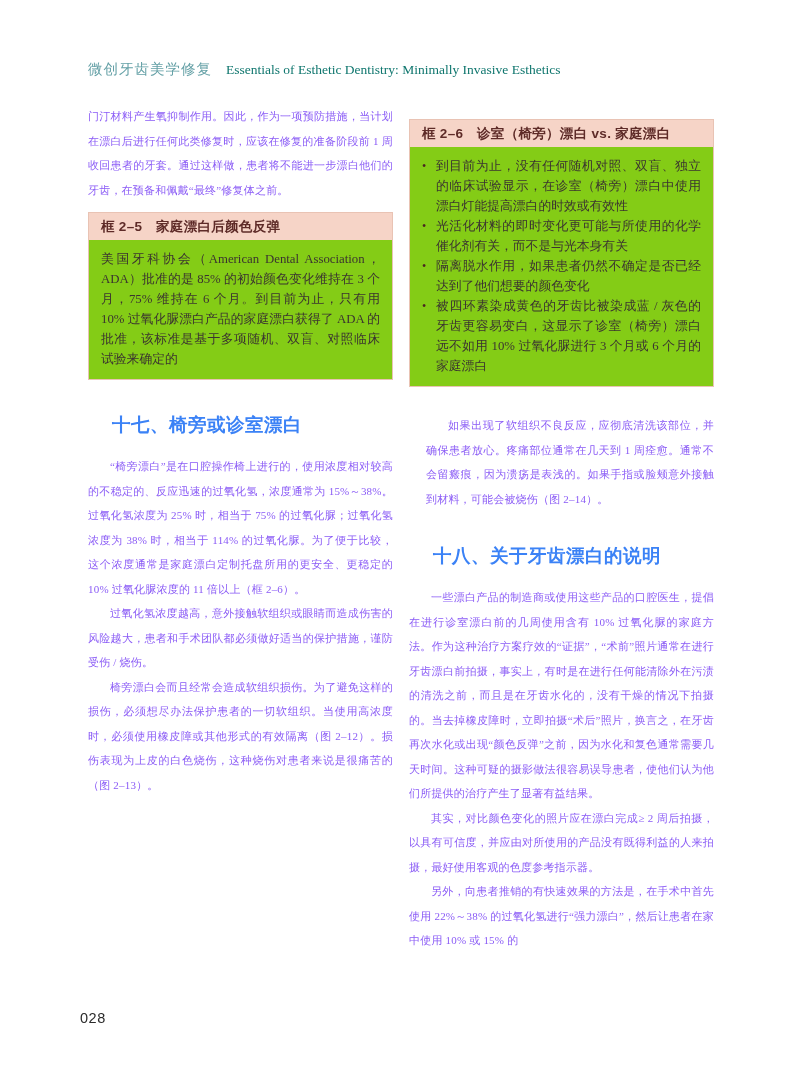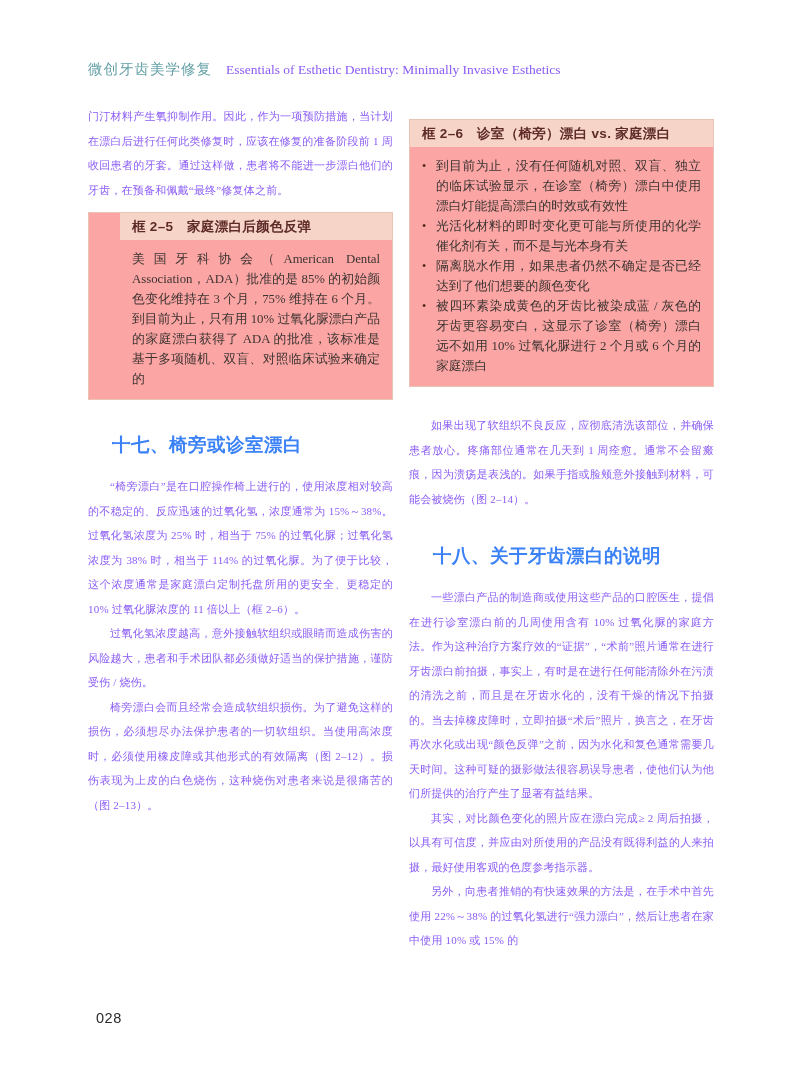--- a/index.html
+++ b/index.html
@@ -24,21 +24,21 @@
     color: #64a0a6;
   }
   .running-head .zh {
     font-family: "Liberation Sans", sans-serif;
     font-size: 14.5px;
     letter-spacing: 1px;
   }
   .running-head .en {
     font-size: 13.5px;
     margin-left: 14px;
-    color: #8b5cf6;
+    color: #0f766e;
   }
   
   .columns {
     position: absolute;
     left: 88px;
     top: 104px;
     width: 626px;
     display: flex;
     gap: 16px;
   }
@@ -65,21 +65,21 @@
     font-size: 18.5px;
     color: #3b82f6;
     padding-left: 24px;
     margin: 32px 0 17px 0;
     letter-spacing: 0.5px;
   }
 
   
   .callout {
     border: 1px solid #e9c3b4;
-    background: #fca5a5;
+    background: #84cc16;
     margin: 9px 0 0 0;
   }
   .callout-header {
     background: #f6d4c7;
     padding: 5px 12px 4px 12px;
     font-family: "Liberation Sans", sans-serif;
     font-weight: bold;
     font-size: 13.5px;
     color: #5e2b28;
     letter-spacing: 0.3px;
@@ -100,26 +100,26 @@
     flex: 0 0 14px;
     color: #4a2420;
     font-size: 12px;
     line-height: 20px;
   }
   .bullet .bullet-text {
     flex: 1;
     text-align: justify;
   }
 
-  .box25 { margin-top: 10px; margin-bottom: 14px; padding-left: 31px; }
+  .box25 { margin-top: 10px; margin-bottom: 14px; }
 
   
   .page-number {
     position: absolute;
-    left: 96px;
+    left: 80px;
     top: 1010px;
     font-family: "Liberation Sans", sans-serif;
     font-size: 14.5px;
     color: #2b2b2b;
     letter-spacing: 0.5px;
   }
 </style>
 </head>
 <body>
 
@@ -160,26 +160,26 @@
           <div class="bullet">
             <span class="marker">•</span>
             <span class="bullet-text">光活化材料的即时变化更可能与所使用的化学催化剂有关，而不是与光本身有关</span>
           </div>
           <div class="bullet">
             <span class="marker">•</span>
             <span class="bullet-text">隔离脱水作用，如果患者仍然不确定是否已经达到了他们想要的颜色变化</span>
           </div>
           <div class="bullet">
             <span class="marker">•</span>
-            <span class="bullet-text">被四环素染成黄色的牙齿比被染成蓝 / 灰色的牙齿更容易变白，这显示了诊室（椅旁）漂白远不如用 10% 过氧化脲进行 2 个月或 6 个月的家庭漂白</span>
+            <span class="bullet-text">被四环素染成黄色的牙齿比被染成蓝 / 灰色的牙齿更容易变白，这显示了诊室（椅旁）漂白远不如用 10% 过氧化脲进行 3 个月或 6 个月的家庭漂白</span>
           </div>
         </div>
       </div>
 
-      <p class="body-para indent" style="margin-top: 26px;">如果出现了软组织不良反应，应彻底清洗该部位，并确保患者放心。疼痛部位通常在几天到 1 周痊愈。通常不会留瘢痕，因为溃疡是表浅的。如果手指或脸颊意外接触到材料，可能会被烧伤（图 2–14）。</p>
+      <p class="body-para indent" style="margin-top: 26px; margin-left: 17px;">如果出现了软组织不良反应，应彻底清洗该部位，并确保患者放心。疼痛部位通常在几天到 1 周痊愈。通常不会留瘢痕，因为溃疡是表浅的。如果手指或脸颊意外接触到材料，可能会被烧伤（图 2–14）。</p>
 
       <div class="section-heading">十八、关于牙齿漂白的说明</div>
 
       <p class="body-para indent">一些漂白产品的制造商或使用这些产品的口腔医生，提倡在进行诊室漂白前的几周使用含有 10% 过氧化脲的家庭方法。作为这种治疗方案疗效的“证据”，“术前”照片通常在进行牙齿漂白前拍摄，事实上，有时是在进行任何能清除外在污渍的清洗之前，而且是在牙齿水化的，没有干燥的情况下拍摄的。当去掉橡皮障时，立即拍摄“术后”照片，换言之，在牙齿再次水化或出现“颜色反弹”之前，因为水化和复色通常需要几天时间。这种可疑的摄影做法很容易误导患者，使他们认为他们所提供的治疗产生了显著有益结果。</p>
       <p class="body-para indent">其实，对比颜色变化的照片应在漂白完成≥ 2 周后拍摄，以具有可信度，并应由对所使用的产品没有既得利益的人来拍摄，最好使用客观的色度参考指示器。</p>
       <p class="body-para indent">另外，向患者推销的有快速效果的方法是，在手术中首先使用 22%～38% 的过氧化氢进行“强力漂白”，然后让患者在家中使用 10% 或 15% 的</p>
     </div>
 
   </div>
 

